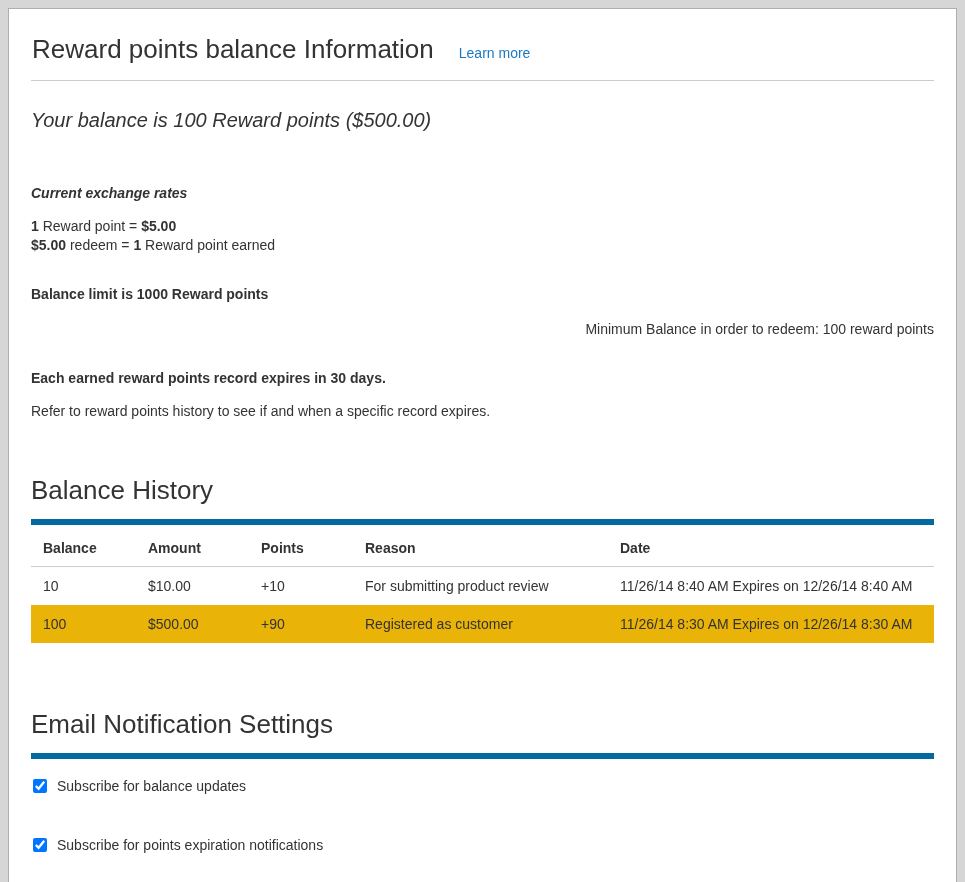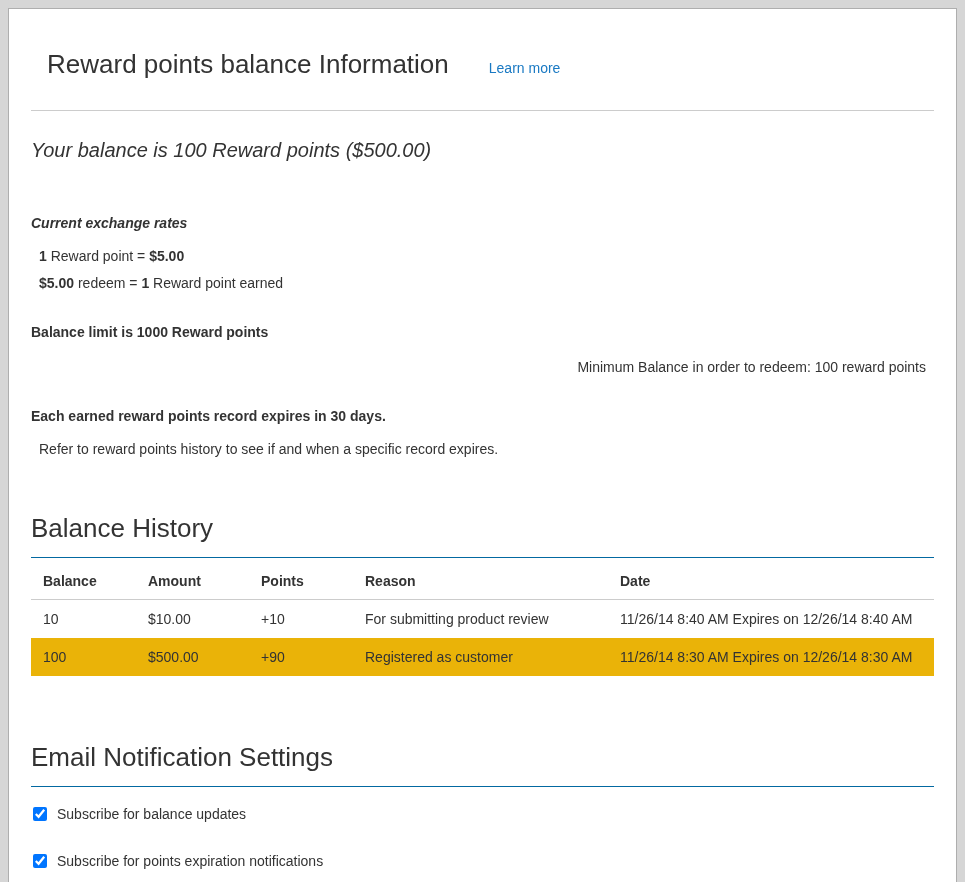--- a/index.html
+++ b/index.html
@@ -19,21 +19,21 @@
     padding: 24px 22px 40px 22px;
   }
   .title-row {
     display: flex;
     align-items: baseline;
     gap: 24px;
     border-bottom: 1px solid #ccc;
     padding-bottom: 14px;
   }
   h1.page-title {
-    margin: 16px;
+    margin: 1px;
     font-size: 26px;
     font-weight: 300;
     color: #333;
   }
   a.learn-more {
     color: #1979c3;
     font-size: 14px;
     text-decoration: none;
     cursor: pointer;
   }
@@ -45,34 +45,34 @@
   }
   .bold-line {
     font-size: 14px;
     font-weight: 700;
     margin: 0;
     line-height: 19px;
   }
   .plain-line {
     font-size: 14px;
     font-weight: 400;
-    margin: 8px;
+    margin: 0;
     line-height: 19px;
   }
   .mt-36 { margin-top: 52px; font-style: italic; }
   .mt-30 { margin-top: 30px; }
   .mt-16 { margin-top: 16px; text-align: right; }
   .mt-14 { margin-top: 14px; }
   .section-title {
     font-size: 26px;
     font-weight: 300;
     color: #333;
     margin: 54px 0 0 0;
     padding-bottom: 13px;
-    border-bottom: 1px solid #0369a1;
+    border-bottom: 6px solid #0369a1;
   }
   table.history {
     width: 100%;
     border-collapse: collapse;
     font-size: 14px;
     color: #333;
   }
   table.history th {
     text-align: left;
     font-weight: 700;
@@ -93,21 +93,21 @@
   col.c-amount  { width: 113px; }
   col.c-points  { width: 104px; }
   col.c-reason  { width: 255px; }
   .email-title { margin-top: 66px; }
   .checkbox-row {
     display: flex;
     align-items: center;
     font-size: 14px;
     margin-top: 19px;
   }
-  .checkbox-row + .checkbox-row { margin-top: 31px; }
+  .checkbox-row + .checkbox-row { margin-top: 43px; }
   .checkbox-row input[type="checkbox"] {
     width: 14px;
     height: 14px;
     margin: 0 10px 0 2px;
     cursor: pointer;
   }
   .save-btn {
     display: inline-block;
     margin-top: 46px;
     background: #1979c3;

